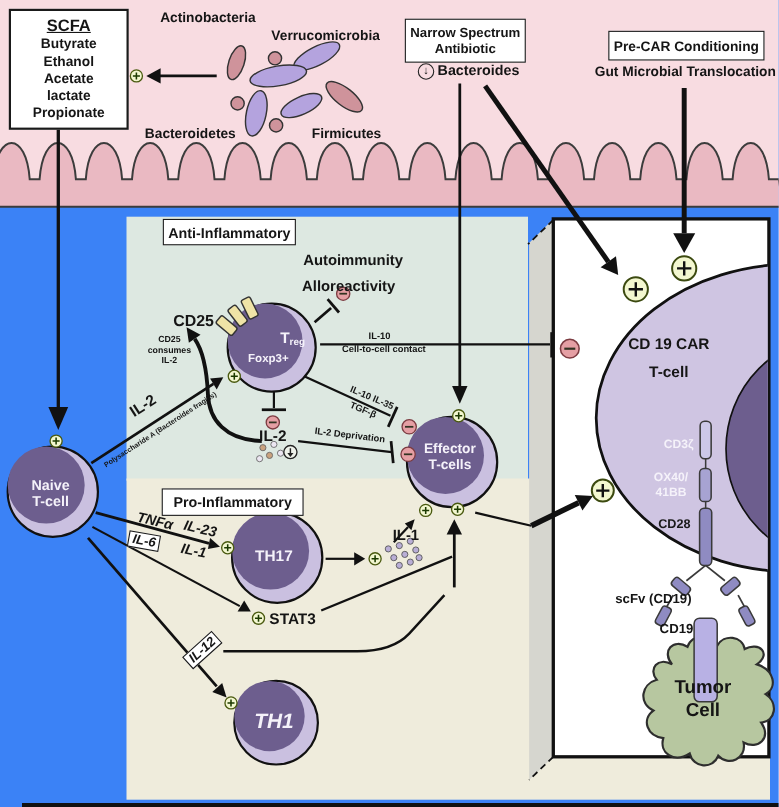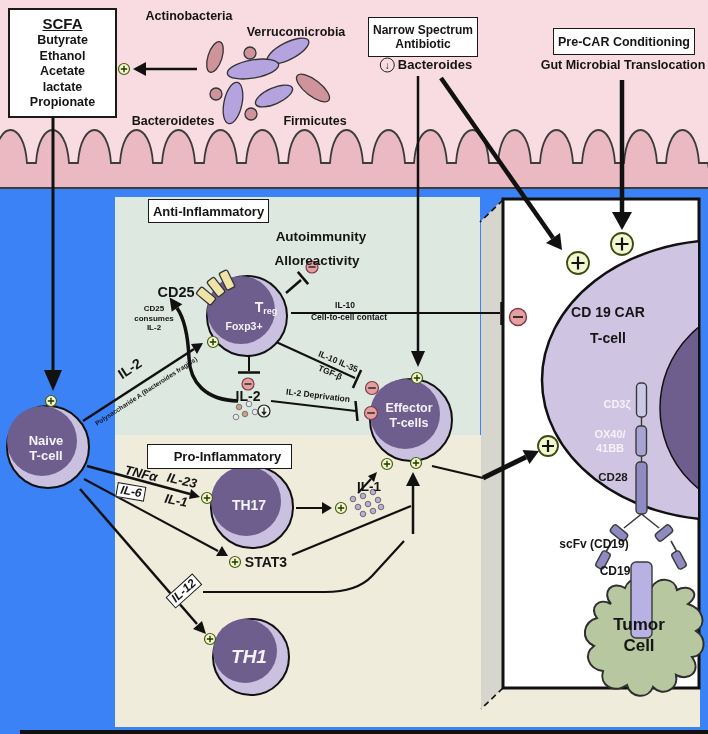--- a/index.html
+++ b/index.html
@@ -296,21 +296,21 @@
 </div>
 
 <div class="boxed" style="left:553px;top:28px;width:140px;height:25px;font-size:12.5px;">
   <div>Pre-CAR Conditioning</div>
 </div>
 <div class="lbl" style="left:623px;top:66px;font-size:12.5px;">Gut Microbial Translocation</div>
 
 <div class="boxed" style="left:148px;top:199px;width:119px;height:22px;font-size:13px;">
   <div>Anti-Inflammatory</div>
 </div>
-<div class="boxed" style="left:147px;top:444px;width:127px;height:23px;font-size:13px;padding-left:16px;">
+<div class="boxed" style="left:147px;top:444px;width:127px;height:23px;font-size:13px;">
   <div>Pro-Inflammatory</div>
 </div>
 
 <div class="lbl" style="left:321px;top:237px;font-size:13.5px;">Autoimmunity</div>
 <div class="lbl" style="left:317px;top:261px;font-size:13.5px;">Alloreactivity</div>
 
 <div class="lbl" style="left:176px;top:293px;font-size:14.5px;">CD25</div>
 <div class="lbl" style="left:154px;top:318px;font-size:8px;line-height:9.5px;">
   <span style="display:block">CD25</span>
   <span style="display:block">consumes</span>

